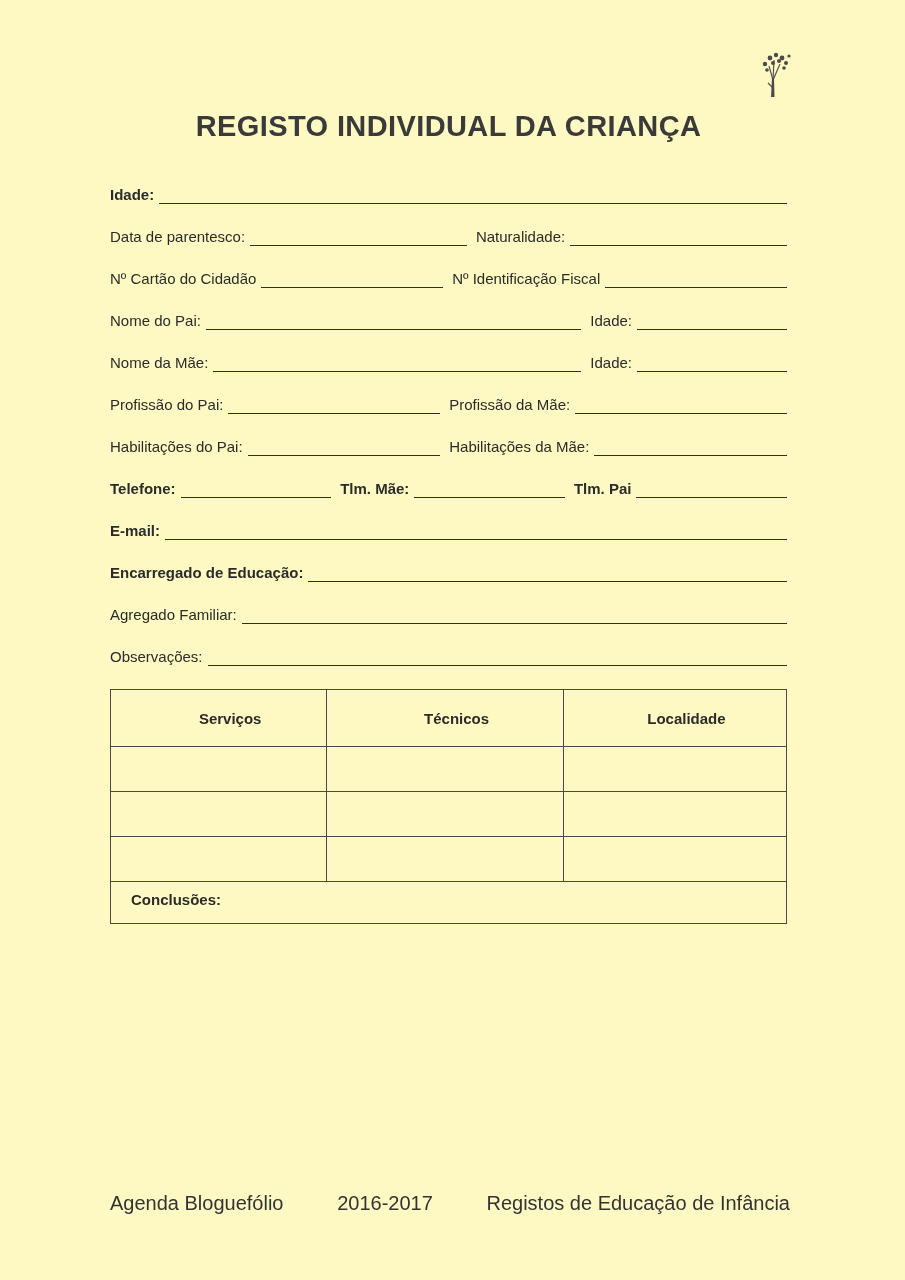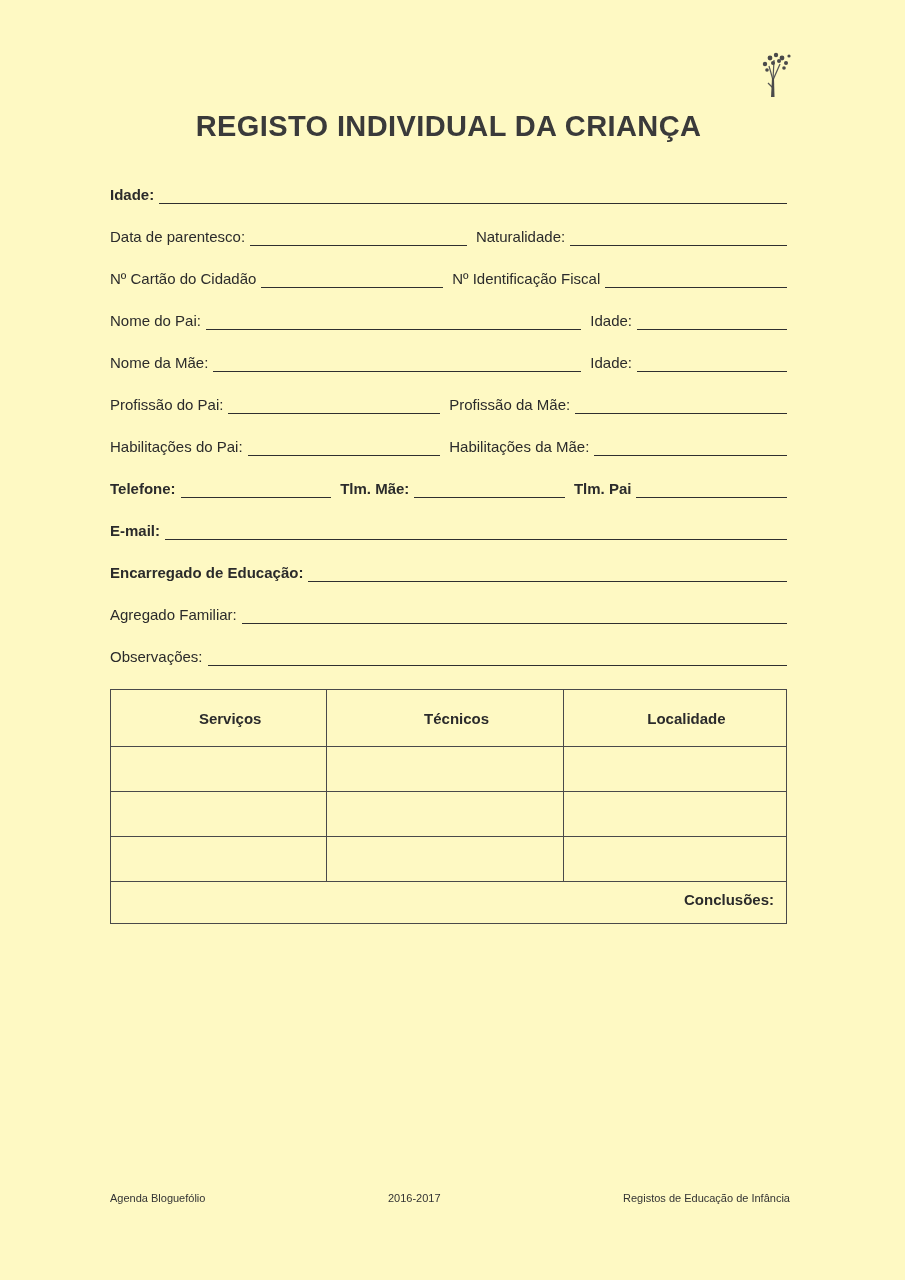--- a/index.html
+++ b/index.html
@@ -62,34 +62,34 @@
     height:54px;
     font-weight:bold;
     text-align:center;
     vertical-align:middle;
     padding-left:24px;
   }
   .tbl td.cell{height:42px;}
   .tbl td.concl{
     height:42px;
     font-weight:bold;
-    text-align:right;
+    text-align:left;
     vertical-align:top;
-    padding:9px 12px;
+    padding:9px 20px;
     box-sizing:border-box;
   }
   .c1{width:32%;}
   .c2{width:35%;}
   .c3{width:33%;}
   .footer{
     position:absolute;
     left:110px;right:115px;top:1192px;
     display:flex;
     justify-content:space-between;
-    font-size:11px;
+    font-size:20px;
     color:#333333;
   }
 </style>
 </head>
 <body>
 
 <div class="page">
 
   <div class="logo">
     <svg width="40" height="50" viewBox="0 0 40 50" xmlns="http://www.w3.org/2000/svg">

